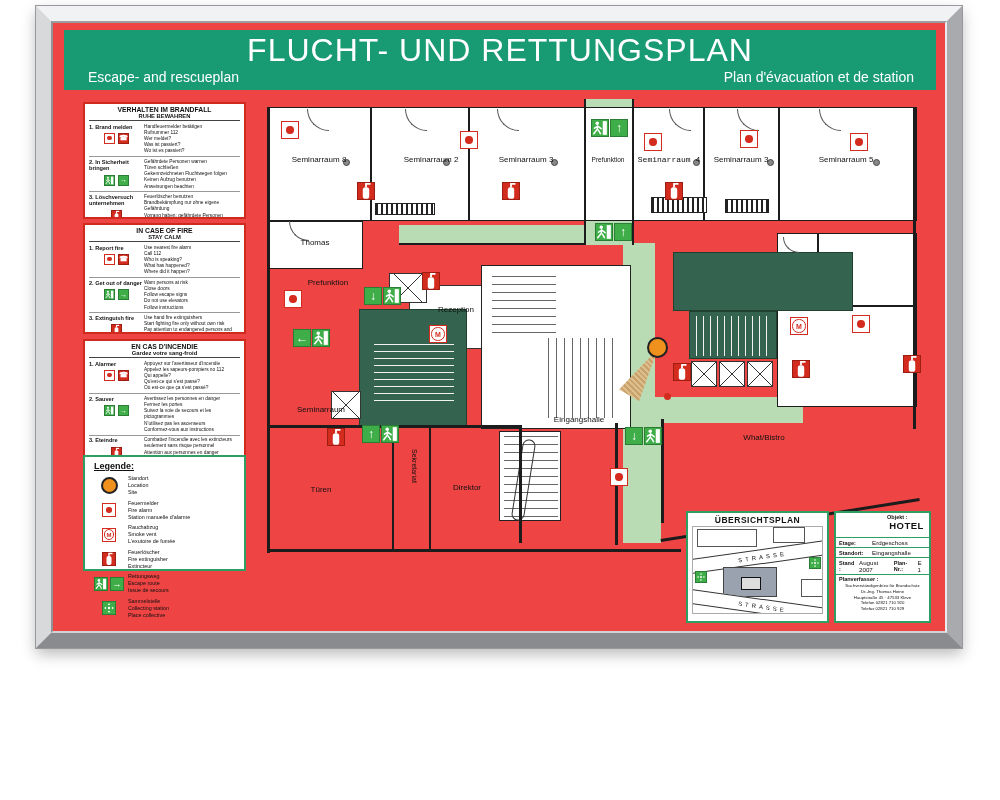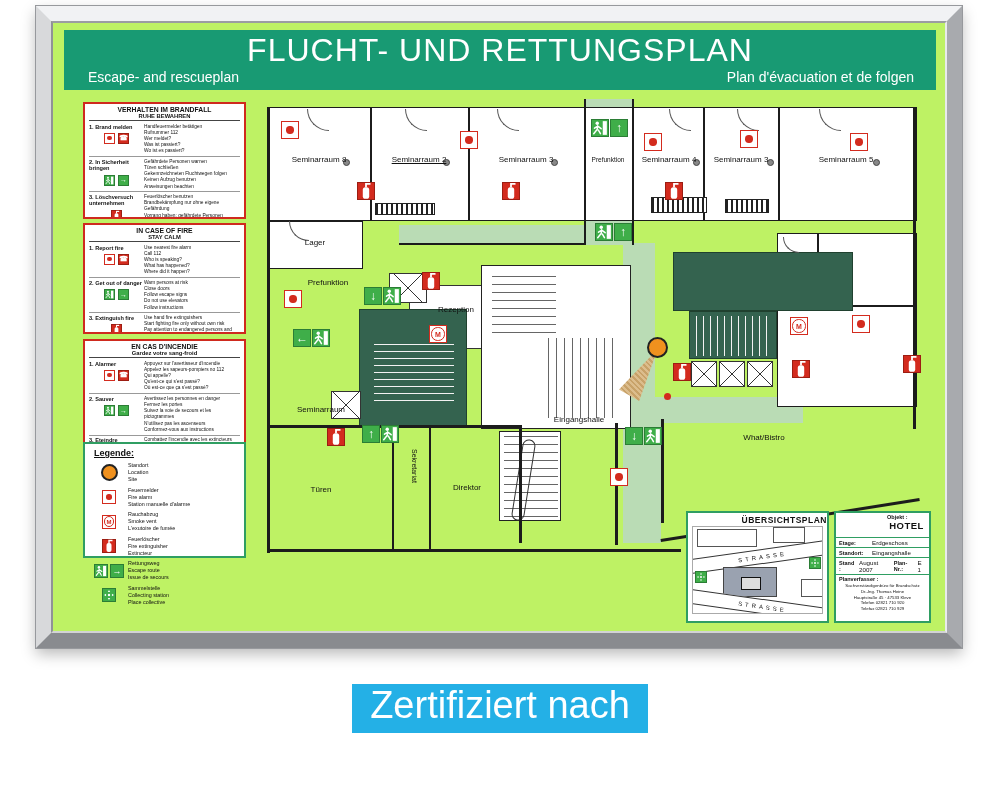--- a/index.html
+++ b/index.html
@@ -4,21 +4,21 @@
 <style>
   html,body{margin:0;padding:0;background:#fff;}
   #page{position:relative;width:1000px;height:800px;background:#fff;overflow:hidden;
         font-family:"Liberation Sans",sans-serif;color:#111;}
   .abs{position:absolute;}
   
   #frame{position:absolute;left:36px;top:6px;width:926px;height:642px;box-sizing:border-box;
          border:15px solid;border-color:#f1f2f4 #a8aaae #898b8f #d8d9db;
          box-shadow:0 0 0 1px #97999d,0 6px 14px rgba(0,0,0,.28);z-index:50;pointer-events:none;}
   #frame .inner{position:absolute;inset:0;border:2px solid;border-color:#9b9da1 #e9eaec #d2d3d5 #909296;}
-  #poster{position:absolute;left:53px;top:23px;width:894px;height:608px;background:#bef264;z-index:10;padding-left:6px;}
+  #poster{position:absolute;left:53px;top:23px;width:894px;height:608px;background:#ef4444;z-index:10;padding-left:6px;}
   
   #hdr{position:absolute;left:11px;top:7px;width:872px;height:60px;background:#189a73;color:#fff;}
   #hdr .t{position:absolute;left:0;right:0;top:2px;text-align:center;font-size:32px;font-weight:500;letter-spacing:1px;}
   #hdr .sl{position:absolute;left:24px;bottom:5px;font-size:14px;}
   #hdr .sr{position:absolute;right:22px;bottom:5px;font-size:14px;}
   
   .ibox{position:absolute;left:30px;width:163px;background:#fff;border:2px solid #cf2a1e;
         padding:2px 4px;box-sizing:border-box;overflow:hidden;}
   .ibox h4{margin:0;text-align:center;font-size:6.8px;}
   .ibox h5{margin:0;text-align:center;font-size:5.8px;font-weight:bold;}
@@ -71,21 +71,21 @@
   .stairw{position:absolute;background:#fff;border:1.5px solid #222;box-sizing:border-box;}
   .tread-dark{position:absolute;background-image:repeating-linear-gradient(180deg,#666 0 1px,transparent 1px 8px);}
   .tread-darkv{position:absolute;background-image:repeating-linear-gradient(90deg,#666 0 1px,transparent 1px 8px);}
   .bench{position:absolute;background:repeating-linear-gradient(90deg,#222 0 2px,#fff 2px 5px);border:1px solid #222;box-sizing:border-box;}
   .gdot{position:absolute;width:7px;height:7px;border-radius:50%;background:#888;border:1px solid #444;box-sizing:border-box;}
   .cone{position:absolute;background:repeating-linear-gradient(45deg,#dcbd8d 0 2px,#c8a269 2px 4px);
         clip-path:polygon(92% 0,0 78%,48% 100%);}
   .rdot{position:absolute;border-radius:50%;background:#d32b1e;}
   
   .tb{position:absolute;border:2px solid #2f9e62;background:#fff;box-sizing:border-box;}
-  #ov h4{margin:2px 0 1px;text-align:right;font-size:8.5px;letter-spacing:.5px;}
+  #ov h4{margin:2px 0 1px;text-align:center;font-size:8.5px;letter-spacing:.5px;}
   #ovmap{position:relative;margin:1px 4px;height:86px;overflow:hidden;border:1px solid #aaa;}
   .street{position:absolute;border-top:1.2px solid #333;border-bottom:1.2px solid #333;background:#fff;
           display:flex;align-items:center;justify-content:center;font-size:6px;letter-spacing:3px;}
   .bld{position:absolute;border:1px solid #555;background:#fff;}
   #info{font-size:6px;}
   #info .row{border-top:1px solid #2f9e62;padding:1px 3px;display:flex;align-items:center;gap:3px;}
   #info .row:first-child{border-top:none;}
   #info .lab{font-weight:bold;font-size:5.5px;}
   #info .val{font-size:6.2px;}
   #info .hotel{flex:1;text-align:center;font-weight:bold;font-size:9.5px;letter-spacing:.5px;}
@@ -117,21 +117,21 @@
   </defs>
 </svg>
 
 <div id="page">
 
   <div id="poster">
 
     <div id="hdr">
       <div class="t">FLUCHT- UND RETTUNGSPLAN</div>
       <div class="sl">Escape- and rescueplan</div>
-      <div class="sr">Plan d'évacuation et de folgen</div>
+      <div class="sr">Plan d'évacuation et de station</div>
     </div>
 
     <div class="ibox" style="top:79px;height:117px;">
       <h4>VERHALTEN IM BRANDFALL</h4>
       <h5>RUHE BEWAHREN</h5>
       <div class="rule"></div>
       <div class="step">
         <div class="lft"><span>1. Brand melden</span>
           <span class="icrow">
               <span class="icon-alarm i11">
@@ -283,21 +283,21 @@
               </span>
             </span></div>
         <div class="txt">Combattez l'incendie avec les extincteurs
 seulement sans risque personnel
 Attention aux personnes en danger
 et à la propagation de l'incendie
 et au foyer d'incendie</div>
       </div>
     </div>
 
-    <div class="lbox" style="top:419px;height:116px;">
+    <div class="lbox" style="top:432px;height:116px;">
       <h4>Legende:</h4>
       <div class="lrow">
         <span class="lic">
             <span class="loc" style="width:17px;height:17px;"></span>
           </span>
         <span class="ltx">Standort
 Location
 Site</span>
       </div>
       <div class="lrow">
@@ -564,27 +564,27 @@
           <svg class="i18" viewBox="0 0 14 14">
             <use href="#sym-man"></use>
           </svg>
         </div>
 
       <div class="cone" style="left:360px;top:252px;width:42px;height:52px;"></div>
       <div class="loc abs" style="left:388px;top:240px;width:21px;height:21px;"></div>
       <div class="rdot" style="left:405px;top:296px;width:7px;height:7px;"></div>
 
       <div class="lbl" style="left:60px;top:58px;">Seminarraum 8</div>
-      <div class="lbl" style="left:160px;top:58px;text-decoration:underline;">Seminarraum 2</div>
+      <div class="lbl" style="left:172px;top:58px;">Seminarraum 2</div>
       <div class="lbl" style="left:267px;top:58px;">Seminarraum 3</div>
       <div class="lbl small" style="left:349px;top:59px;">Prefunktion</div>
-      <div class="lbl" style="left:410px;top:58px;">Seminarraum 4</div>
+      <div class="lbl" style="left:410px;top:58px;font-family:Liberation Mono, monospace;">Seminarraum 4</div>
       <div class="lbl" style="left:482px;top:58px;">Seminarraum 3</div>
       <div class="lbl" style="left:587px;top:58px;">Seminarraum 5</div>
-      <div class="lbl" style="left:56px;top:141px;">Lager</div>
+      <div class="lbl" style="left:56px;top:141px;">Thomas</div>
       <div class="lbl" style="left:69px;top:181px;">Prefunktion</div>
       <div class="lbl" style="left:197px;top:208px;">Rezeption</div>
       <div class="lbl" style="left:62px;top:308px;">Seminarraum</div>
       <div class="lbl" style="left:62px;top:388px;">Türen</div>
       <div class="lbl" style="left:152px;top:352px;writing-mode:vertical-rl;transform:none;font-size:7px;">Sekretariat</div>
       <div class="lbl" style="left:208px;top:386px;">Direktor</div>
       <div class="lbl" style="left:320px;top:318px;">Eingangshalle</div>
       <div class="lbl" style="left:505px;top:336px;">What/Bistro</div>
 
       <div class="tb" id="ov" style="left:427px;top:414px;width:143px;height:112px;">
@@ -645,16 +645,16 @@
       </div>
 
     </div>
   </div>
 
   <div id="frame">
       <div class="inner"></div>
     </div>
 
   <div id="banner">
-    <span class="l1">Zertifiziert nach</span><br>
+    <br>
   </div>
 
 </div>
 
 </body></html>

